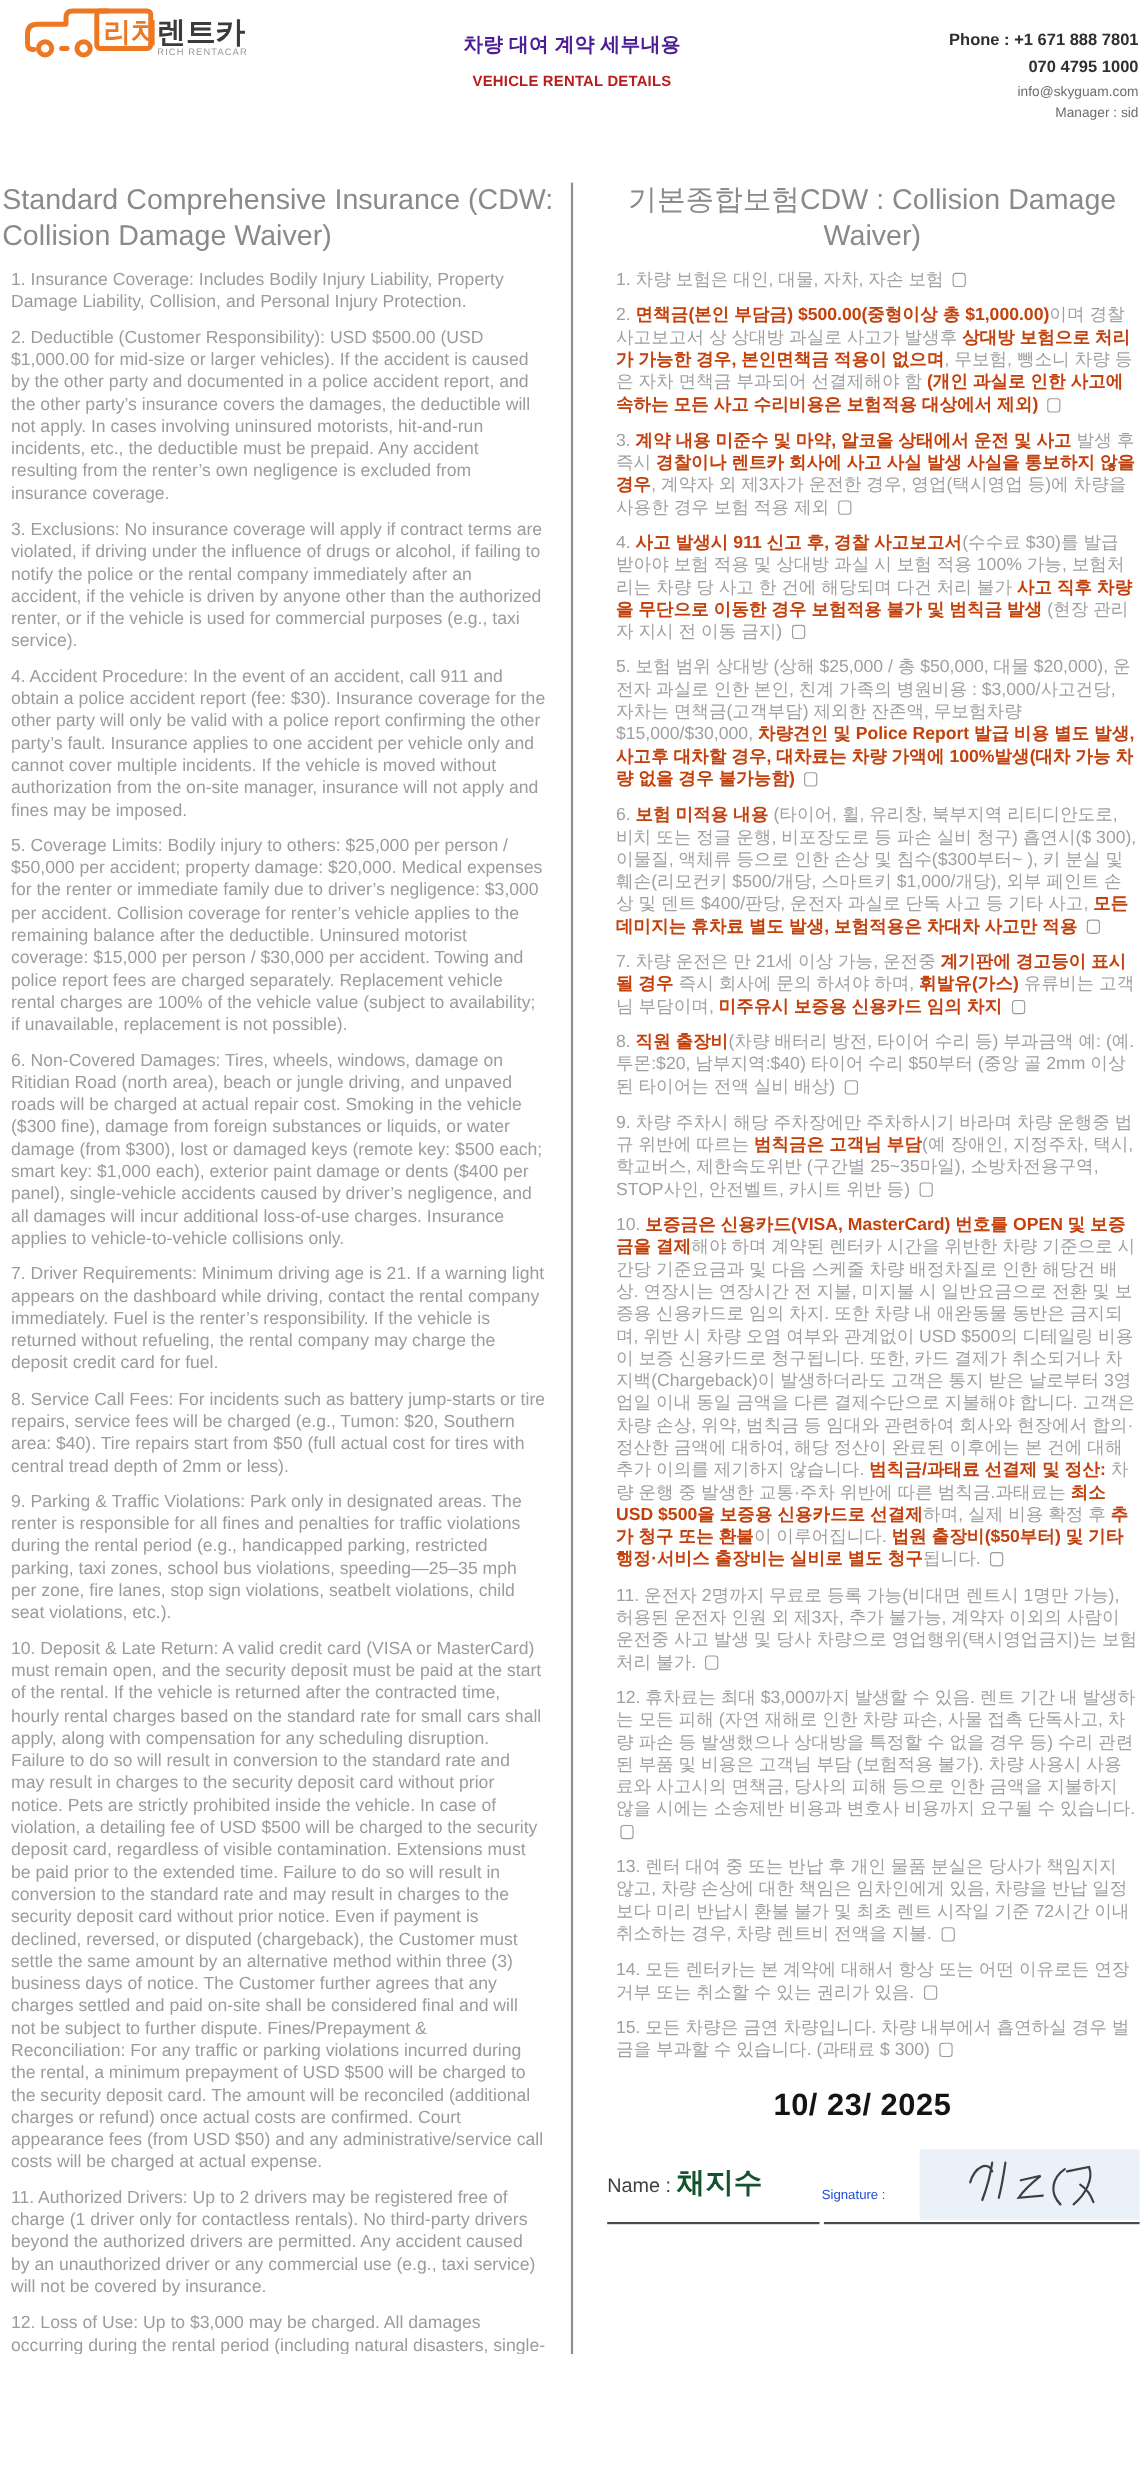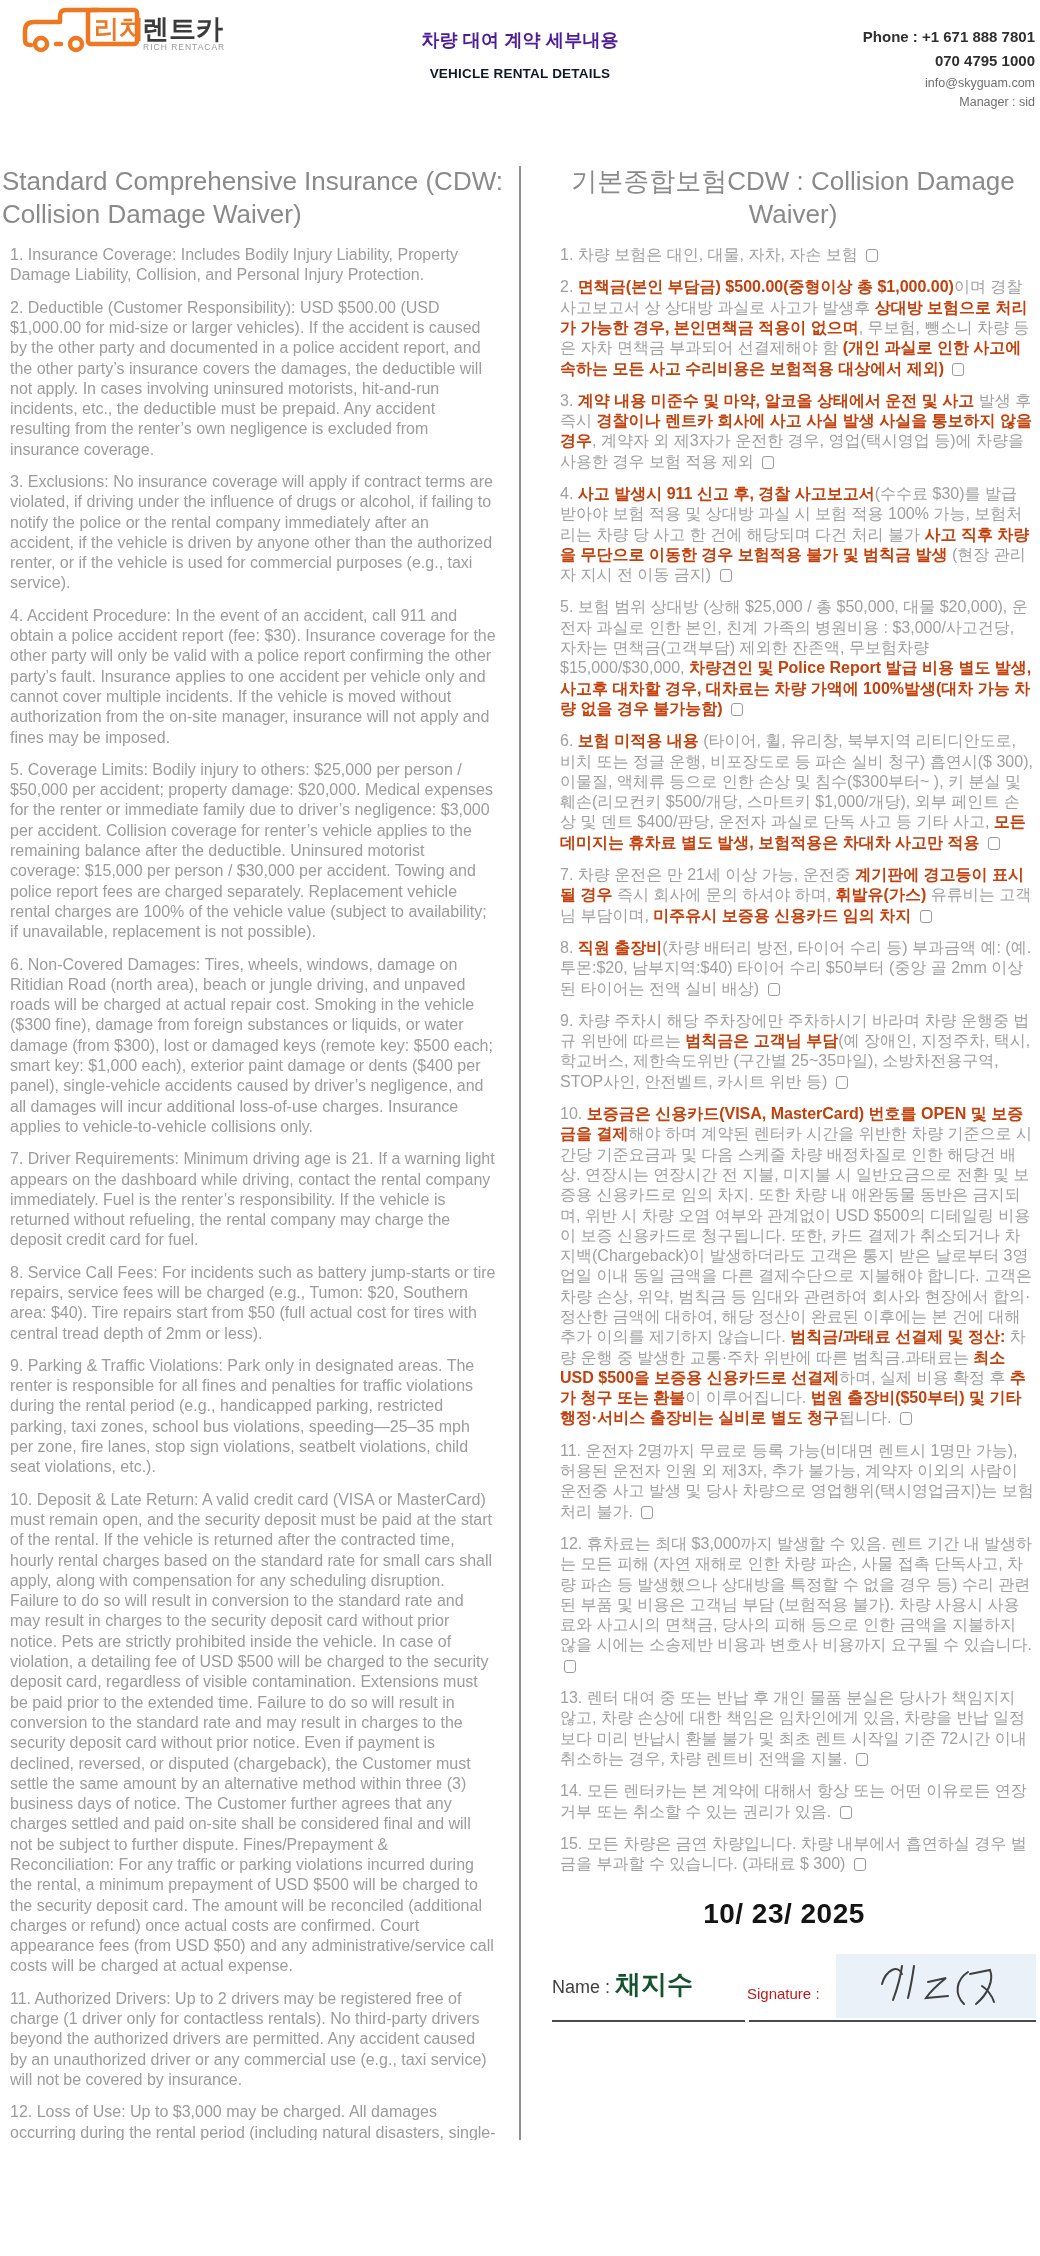--- a/index.html
+++ b/index.html
@@ -8,21 +8,21 @@
     position: relative;
     width: 1040px; height: 2140px;
     background: #fff;
     font-family: "Liberation Sans", sans-serif;
     overflow: hidden;
   }
   
   .logo { position:absolute; left:14px; top:6px; width:330px; height:48px; }
   .header-center { position:absolute; left:320px; top:28px; width:400px; text-align:center; }
   .header-title-kr { font-size:18px; font-weight:700; color:#4c1d95; letter-spacing:0.2px; }
-  .header-title-en { font-size:13.5px; font-weight:700; color:#0f172a; margin-top:14px; letter-spacing:0.2px; }
+  .header-title-en { font-size:13.5px; font-weight:700; color:#b91c1c; margin-top:14px; letter-spacing:0.2px; }
   .header-contact { position:absolute; right:5px; top:28px; width:260px; text-align:right; }
   .contact-phone { font-size:15px; font-weight:700; color:#2f2f2f; margin-bottom:7px; }
   .contact-small { font-size:12.5px; font-weight:400; color:#6f6f6f; margin-bottom:5px; }
   
   .divider-v { position:absolute; left:519px; top:166px; width:2px; height:2031px; background:#8f8f8f; }
   .col { position:absolute; top:165px; }
   .col-left  { left:2px;  width:510px; }
   .col-right { left:532px; width:504px; }
   .col-title { font-size:26px; font-weight:400; color:#8a8a8a; line-height:1.27; margin-bottom:14px; }
   .col-right .col-title { padding-left:18px;text-align:center; }
@@ -33,21 +33,21 @@
   .policy-item .b { font-weight:700; color:#c2410c; }
   .checkbox { display:inline-block; width:12px; height:13px; border:1.5px solid #9a9a9a; border-radius:3px; margin-left:4px; vertical-align:-2px; }
   
   .notice { padding-left:28px; padding-right:2px; margin-top:26px; }
   .notice-en { font-size:15px; font-weight:700; color:#8e8e8e; line-height:20.5px; }
   .notice-kr { font-size:15px; font-weight:700; color:#6b6b6b; line-height:20.5px; margin-top:4px; }
   .date-line { text-align:center; font-size:28px; font-weight:700; color:#141414; margin-top:24px; letter-spacing:0.5px; }
   .sign-row { position:relative; height:78px; margin-top:12px; }
   .sign-name { position:absolute; left:20px; bottom:18px; font-size:18px; color:#3f3f3f; }
   .sign-name .nm { font-size:26px; font-weight:700; color:#14532d;text-align:right; }
-  .sign-label { position:absolute; left:215px; bottom:18px; font-size:15px; color:#b91c1c; }
+  .sign-label { position:absolute; left:215px; bottom:18px; font-size:12px; color:#1d4ed8; }
   .sign-box { position:absolute; left:304px; bottom:2px; width:200px; height:64px; background:#eaf1f9; }
   .underline-row { position:relative; height:2px; }
   .underline-row .seg { position:absolute; top:0; height:2px; background:#4a4a4a; }
   .seg1 { left:20px; width:193px; }
   .seg2 { left:217px; width:287px; }
   
   .footer { position:absolute; left:0; top:2228px; width:1040px; border-top:7px solid #000000; }
   .footer-text { text-align:center; font-size:10.5px; color:#4f4f4f; padding-top:10px; letter-spacing:0.3px; }
 </style>
 </head>

